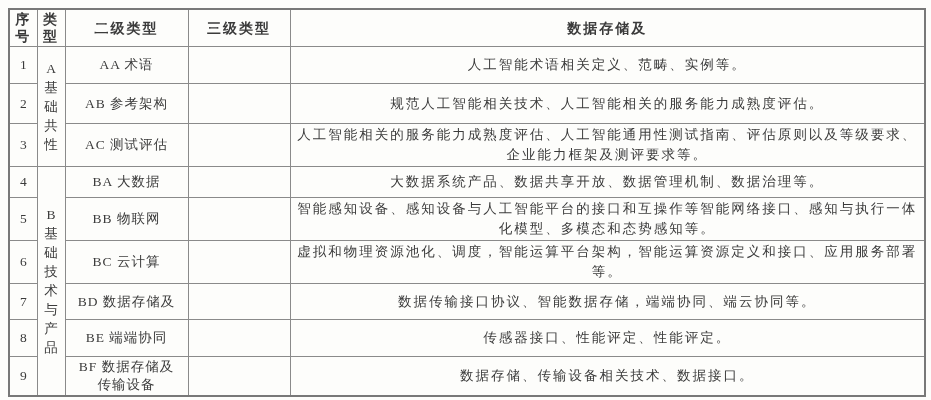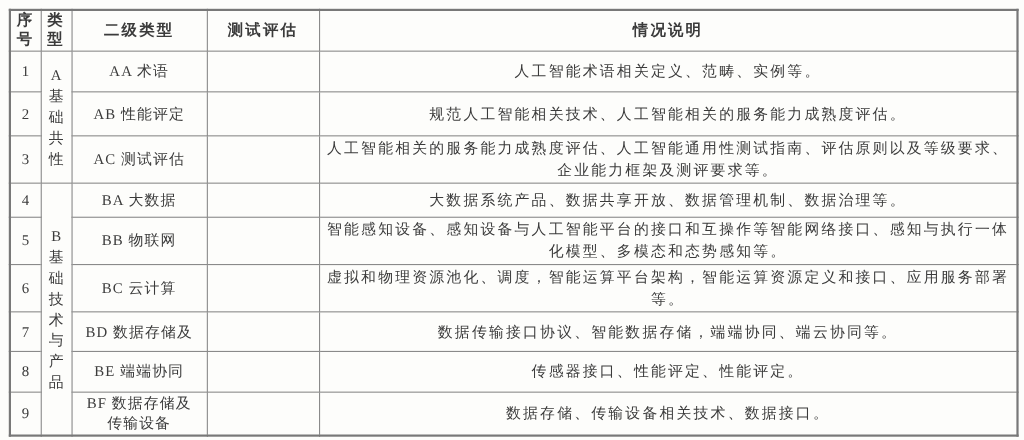--- a/index.html
+++ b/index.html
@@ -71,39 +71,39 @@
       <col style="width:102px">
       <col style="width:635px">
     </colgroup>
     <thead>
       <tr style="height:37px">
         <th class="pre">序
 号</th>
         <th class="pre">类
 型</th>
         <th>二级类型</th>
-        <th>测试评估</th>
-        <th>情况说明</th>
+        <th>三级类型</th>
+        <th>数据存储及</th>
       </tr>
     </thead>
     <tbody>
       <tr style="height:37px">
         <td class="serial-cell">1</td>
         <td class="type-cell pre" rowspan="3">A
 基
 础
 共
 性</td>
         <td class="sec-cell">AA 术语</td>
         <td></td>
         <td class="desc-cell">人工智能术语相关定义、范畴、实例等。</td>
       </tr>
       <tr style="height:40px">
         <td class="serial-cell">2</td>
-        <td class="sec-cell">AB 性能评定</td>
+        <td class="sec-cell">AB 参考架构</td>
         <td></td>
         <td class="desc-cell">规范人工智能相关技术、人工智能相关的服务能力成熟度评估。</td>
       </tr>
       <tr style="height:43px">
         <td class="serial-cell">3</td>
         <td class="sec-cell">AC 测试评估</td>
         <td></td>
         <td class="desc-cell">人工智能相关的服务能力成熟度评估、人工智能通用性测试指南、评估原则以及等级要求、企业能力框架及测评要求等。</td>
       </tr>
       <tr style="height:31px">

